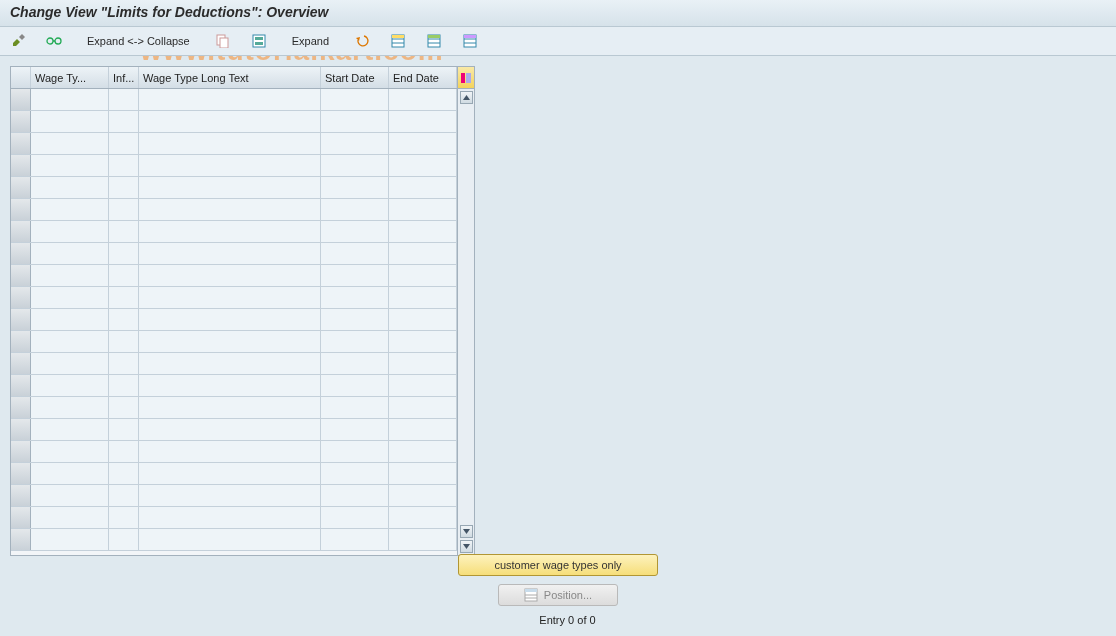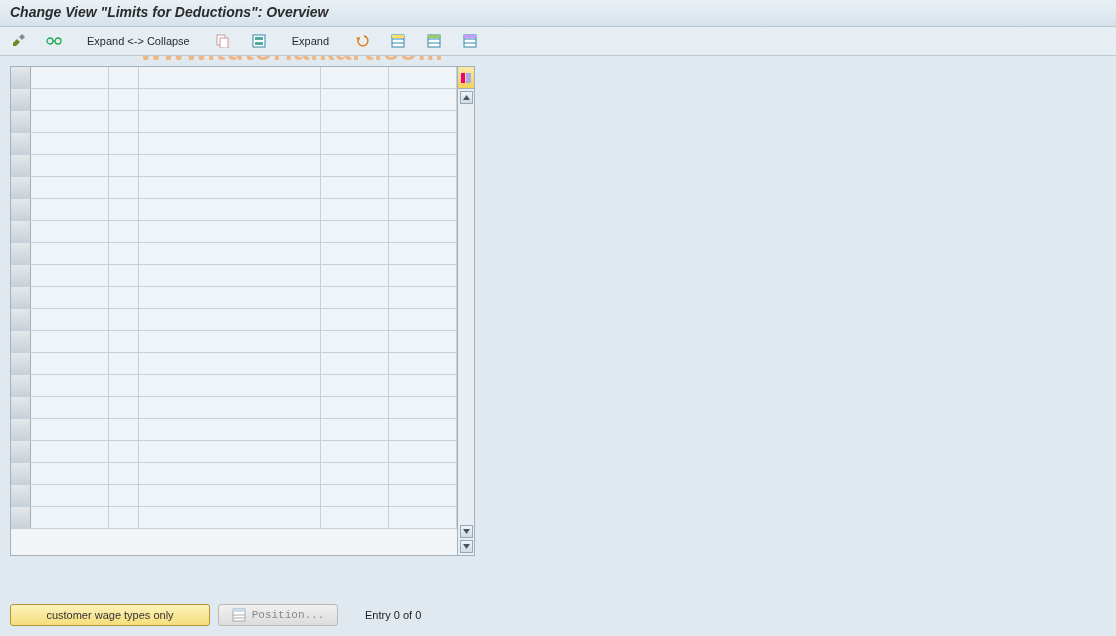--- a/index.html
+++ b/index.html
@@ -156,20 +156,21 @@
   
   .footer {
     position: absolute;
     bottom: 0;
     left: 0;
     right: 0;
     padding: 6px 10px 10px 10px;
     display: flex;
     align-items: center;
     gap: 8px;
+    flex-direction: column;
   }
   .btn {
     height: 22px;
     border: 1px solid #b19634;
     border-radius: 3px;
     display: inline-flex;
     align-items: center;
     justify-content: center;
     font-size: 11px;
     cursor: pointer;
@@ -179,21 +180,20 @@
     background: linear-gradient(#fdf2bd, #f6de7a);
     color: #333;
     width: 200px;
   }
   .btn-grey {
     background: linear-gradient(#f1f1f1, #dcdcdc);
     color: #888;
     border-color: #b9b9b9;
     width: 120px;
     gap: 6px;
-    font-family: Liberation Mono, monospace;
   }
   .entry-text {
     color: #222;
     padding-left: 19px;
   }
 </style>
 </head>
 <body>
 
 <div class="title-bar">
@@ -263,20 +263,28 @@
         <line x1="1" y1="5" x2="13" y2="5" stroke="#38a"></line>
         <line x1="1" y1="9" x2="13" y2="9" stroke="#38a"></line>
         <rect x="1" y="1" width="12" height="3" fill="#c9f"></rect>
       </svg>
   </div>
 </div>
 
 <div class="content">
   <div class="grid-wrap">
     <div class="grid-main">
+      <div class="grid-header">
+        <div class="hcell col-sel"></div>
+        <div class="hcell col-wt">Wage Ty...</div>
+        <div class="hcell col-inf">Inf...</div>
+        <div class="hcell col-long">Wage Type Long Text</div>
+        <div class="hcell col-sd">Start Date</div>
+        <div class="hcell col-ed">End Date</div>
+      </div>
       <div class="grid-body" id="grid-body">
           <div class="grid-row">
             <div class="rcell rselector col-sel"></div>
             <div class="rcell col-wt"></div>
             <div class="rcell col-inf"></div>
             <div class="rcell col-long"></div>
             <div class="rcell col-sd"></div>
             <div class="rcell col-ed"></div>
           </div>
           <div class="grid-row">

